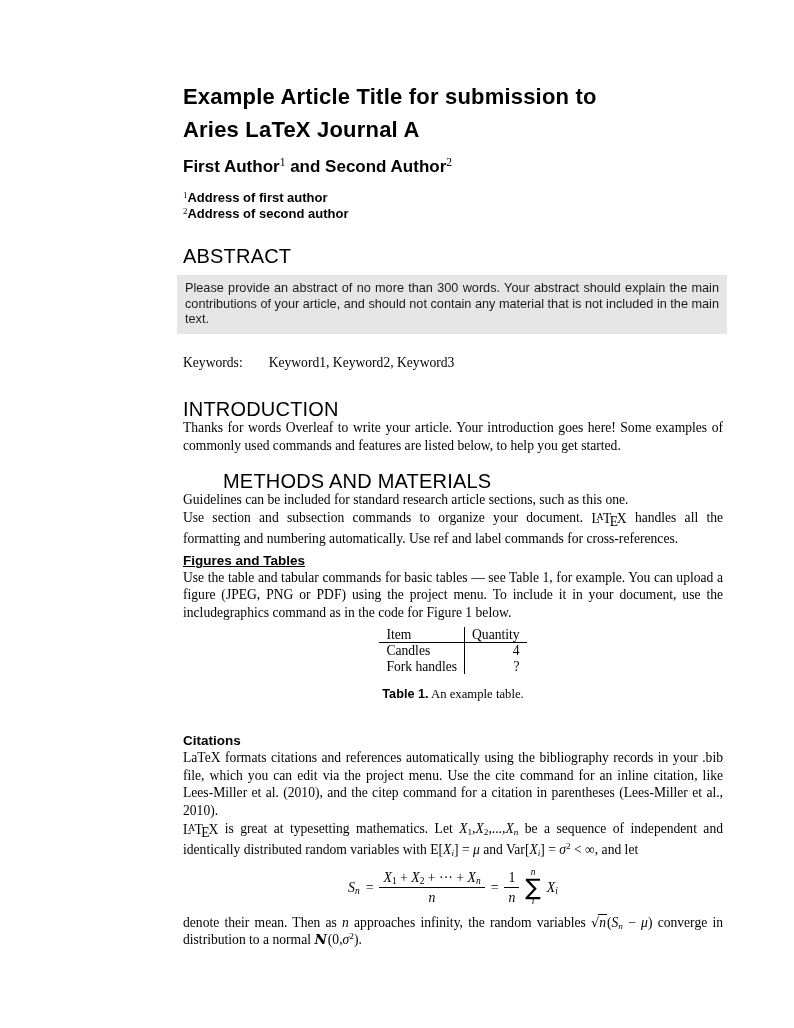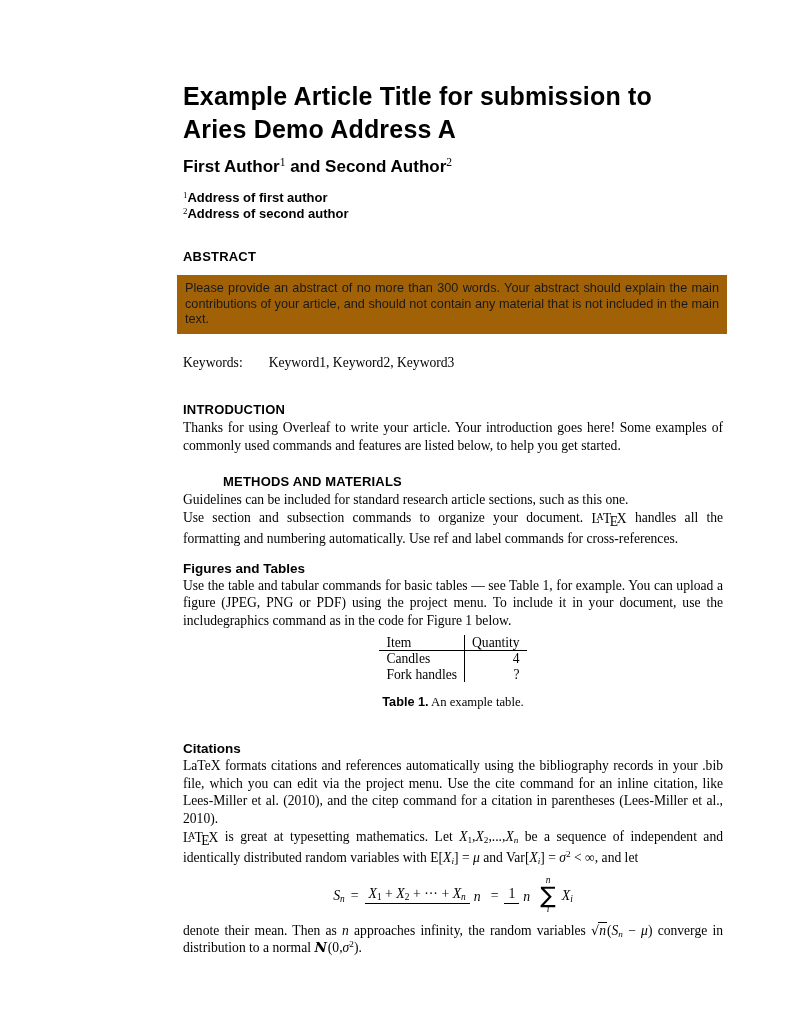--- a/index.html
+++ b/index.html
@@ -20,21 +20,21 @@
     width: 540px;
     font-size: 13.6px;
     line-height: 17.6px;
   }
   p.body-par { margin: 0; text-align: justify; }
 
   
   .title {
     font-family: "Liberation Sans", "DejaVu Sans", sans-serif;
     font-weight: bold;
-    font-size: 25px;
+    font-size: 22px;
     line-height: 33px;
     margin: 0;
     letter-spacing: 0.2px;
   }
   .authors-line {
     font-family: "Liberation Sans", "DejaVu Sans", sans-serif;
     font-weight: bold;
     font-size: 17px;
     line-height: 21px;
     margin-top: 10px;
@@ -47,22 +47,22 @@
   .affil-line {
     font-family: "Liberation Sans", "DejaVu Sans", sans-serif;
     font-weight: bold;
     font-size: 13px;
     line-height: 16px;
   }
 
   
   .h-sec {
     font-family: "Liberation Sans", "DejaVu Sans", sans-serif;
-    font-weight: bold;
-    font-size: 13px;
+    font-weight: normal;
+    font-size: 20px;
     line-height: 19px;
     margin: 0;
     letter-spacing: 0.2px;
   }
   .h-sub {
     font-family: "Liberation Sans", "DejaVu Sans", sans-serif;
     font-weight: bold;
     font-size: 13.5px;
     line-height: 17px;
     margin: 0;
@@ -81,21 +81,21 @@
     text-align: justify;
     color: #1a1a1a;
   }
   .keywords-line { margin-top: 20px; font-size: 13.6px; }
   .keywords-line .kw-value { margin-left: 26px; }
 
   
   .sec-intro { margin-top: 29px; }
   .sec-gap   { margin-top: 17px; margin-left: 40px; }
   .after-heading { margin-top: 5px; }
-  .sub-gap { margin-top: 12px; }
+  .sub-gap { margin-top: 4px; text-decoration: underline; }
   .sub-tight { margin-top: 2px; }
 
   
   .mi { font-style: italic; }
   .msup { font-size: 0.68em; vertical-align: 0.5em; line-height: 0; }
   .msub { font-size: 0.68em; vertical-align: -0.22em; line-height: 0; }
   .msub.mi { font-style: italic; }
   .msc {
     font-family: "DejaVu Serif", serif;
     font-style: italic;
@@ -142,55 +142,55 @@
   
   .equation {
     display: flex;
     justify-content: center;
     align-items: center;
     gap: 6px;
     margin: 9px 0 7px;
     font-size: 13.8px;
     line-height: 1.1;
   }
-  .frac { display: inline-flex; align-items: center; }
+  .frac { display: inline-flex; flex-direction: column; align-items: center; }
   .frac .num { padding: 0 4px 2px; border-bottom: 1px solid #000; white-space: nowrap; }
   .frac .den { padding: 2px 4px 0; }
   .bigsum { display: inline-flex; flex-direction: column; align-items: center; font-size: 9.5px; line-height: 1; }
   .bigsum .sym { font-family: "DejaVu Sans", sans-serif; font-size: 23px; line-height: 0.85; }
   .bigsum .limit { font-style: italic; }
 </style>
 </head>
 <body>
 
 <div class="page">
   <div class="content">
 
     <h1 class="title">
       <span style="display:block">Example Article Title for submission to</span>
-      <span style="display:block">Aries Demo Address A</span>
+      <span style="display:block">Aries LaTeX Journal A</span>
     </h1>
 
     <div class="authors-line">First Author<span class="msup">1</span> and Second Author<span class="msup">2</span></div>
 
     <div class="affil-block">
       <div class="affil-line"><span class="msup">1</span>Address of first author</div>
       <div class="affil-line"><span class="msup">2</span>Address of second author</div>
     </div>
 
     <h2 class="h-sec abstract-heading">ABSTRACT</h2>
 
-    <div class="abstract-box" style="background-color: #a16207;">Please provide an abstract of no more than 300 words. Your abstract should explain the main contributions of your article, and should not contain any material that is not included in the main text.</div>
+    <div class="abstract-box" style="background-color: #e5e5e5;">Please provide an abstract of no more than 300 words. Your abstract should explain the main contributions of your article, and should not contain any material that is not included in the main text.</div>
 
     <div class="keywords-line">
       <span class="kw-label">Keywords:</span><span class="kw-value">Keyword1, Keyword2, Keyword3</span>
     </div>
 
     <h2 class="h-sec sec-intro">INTRODUCTION</h2>
-    <p class="body-par after-heading">Thanks for using Overleaf to write your article. Your introduction goes here! Some examples of commonly used commands and features are listed below, to help you get started.</p>
+    <p class="body-par after-heading">Thanks for words Overleaf to write your article. Your introduction goes here! Some examples of commonly used commands and features are listed below, to help you get started.</p>
 
     <h2 class="h-sec sec-gap">METHODS AND MATERIALS</h2>
     <p class="body-par after-heading">Guidelines can be included for standard research article sections, such as this one.</p>
 
     <p class="body-par after-heading">Use section and subsection commands to organize your document. <span class="latex"><span>L</span><span class="a">A</span><span>T</span><span class="e">E</span><span>X</span></span> handles all the formatting and numbering automatically. Use ref and label commands for cross-references.</p>
 
     <h3 class="h-sub sub-gap">Figures and Tables</h3>
     <p class="body-par sub-tight">Use the table and tabular commands for basic tables — see Table 1, for example. You can upload a figure (JPEG, PNG or PDF) using the project menu. To include it in your document, use the includegraphics command as in the code for Figure 1 below.</p>
 
     <div class="table-wrap">

